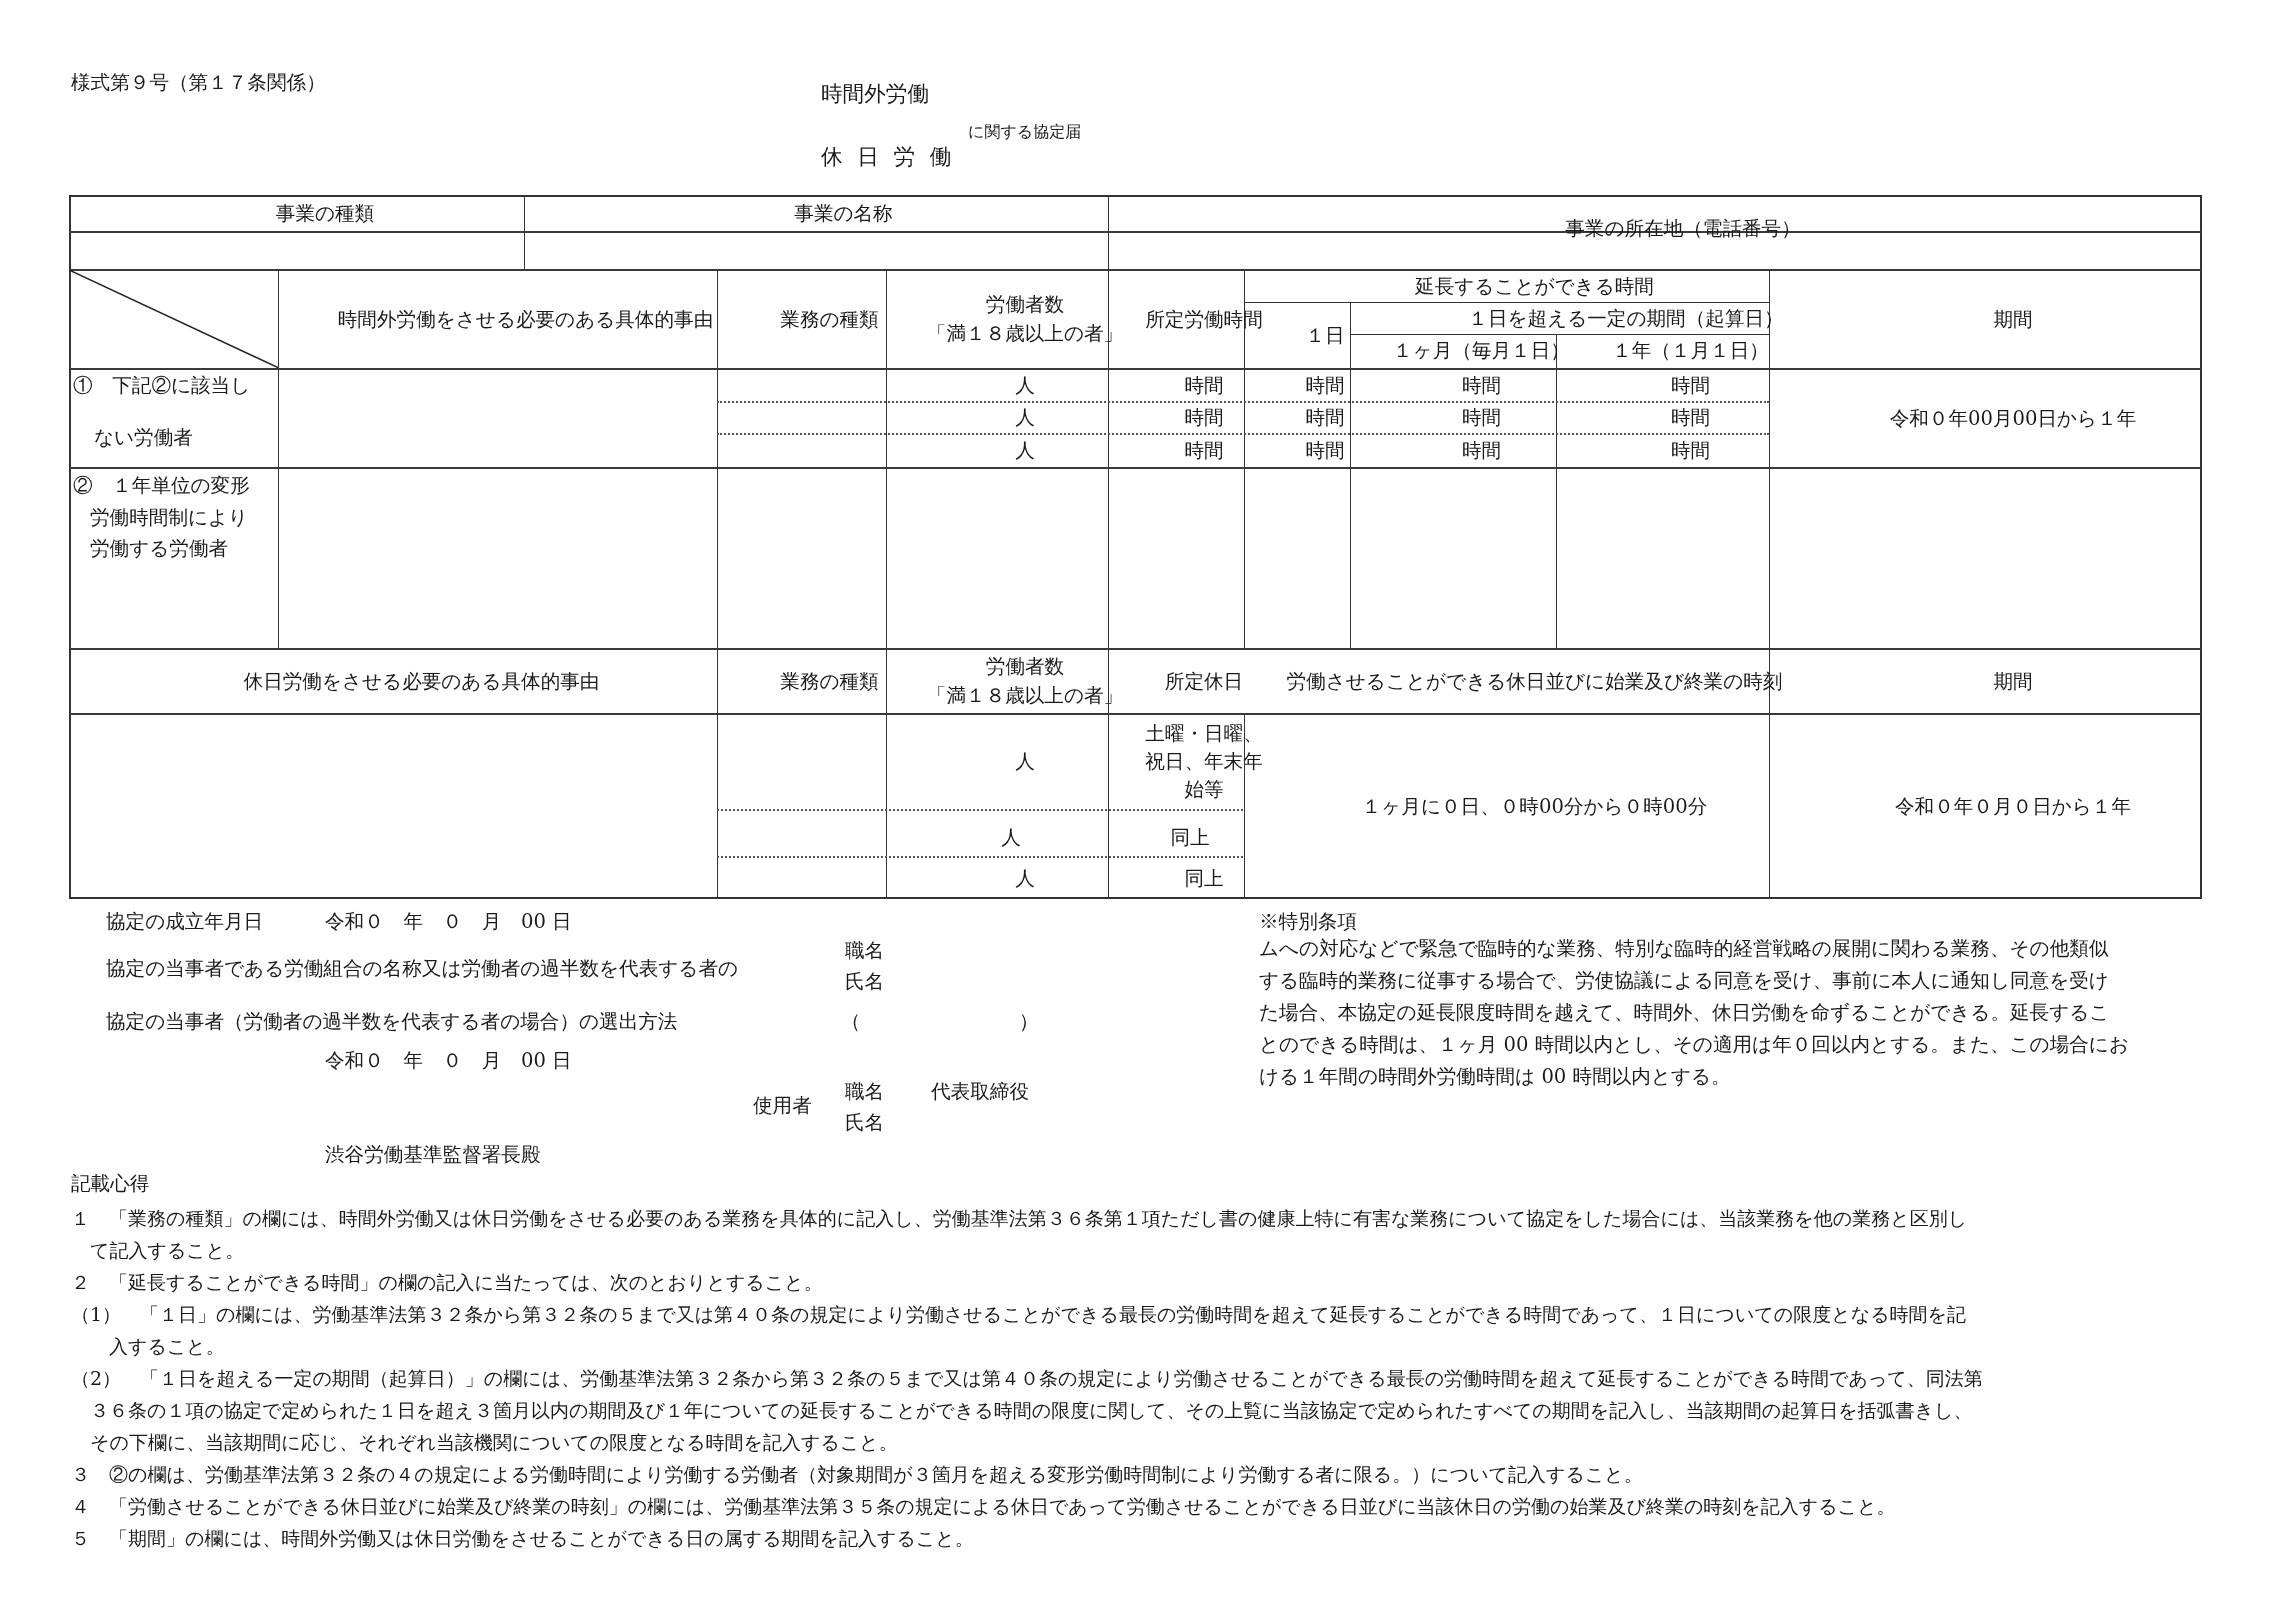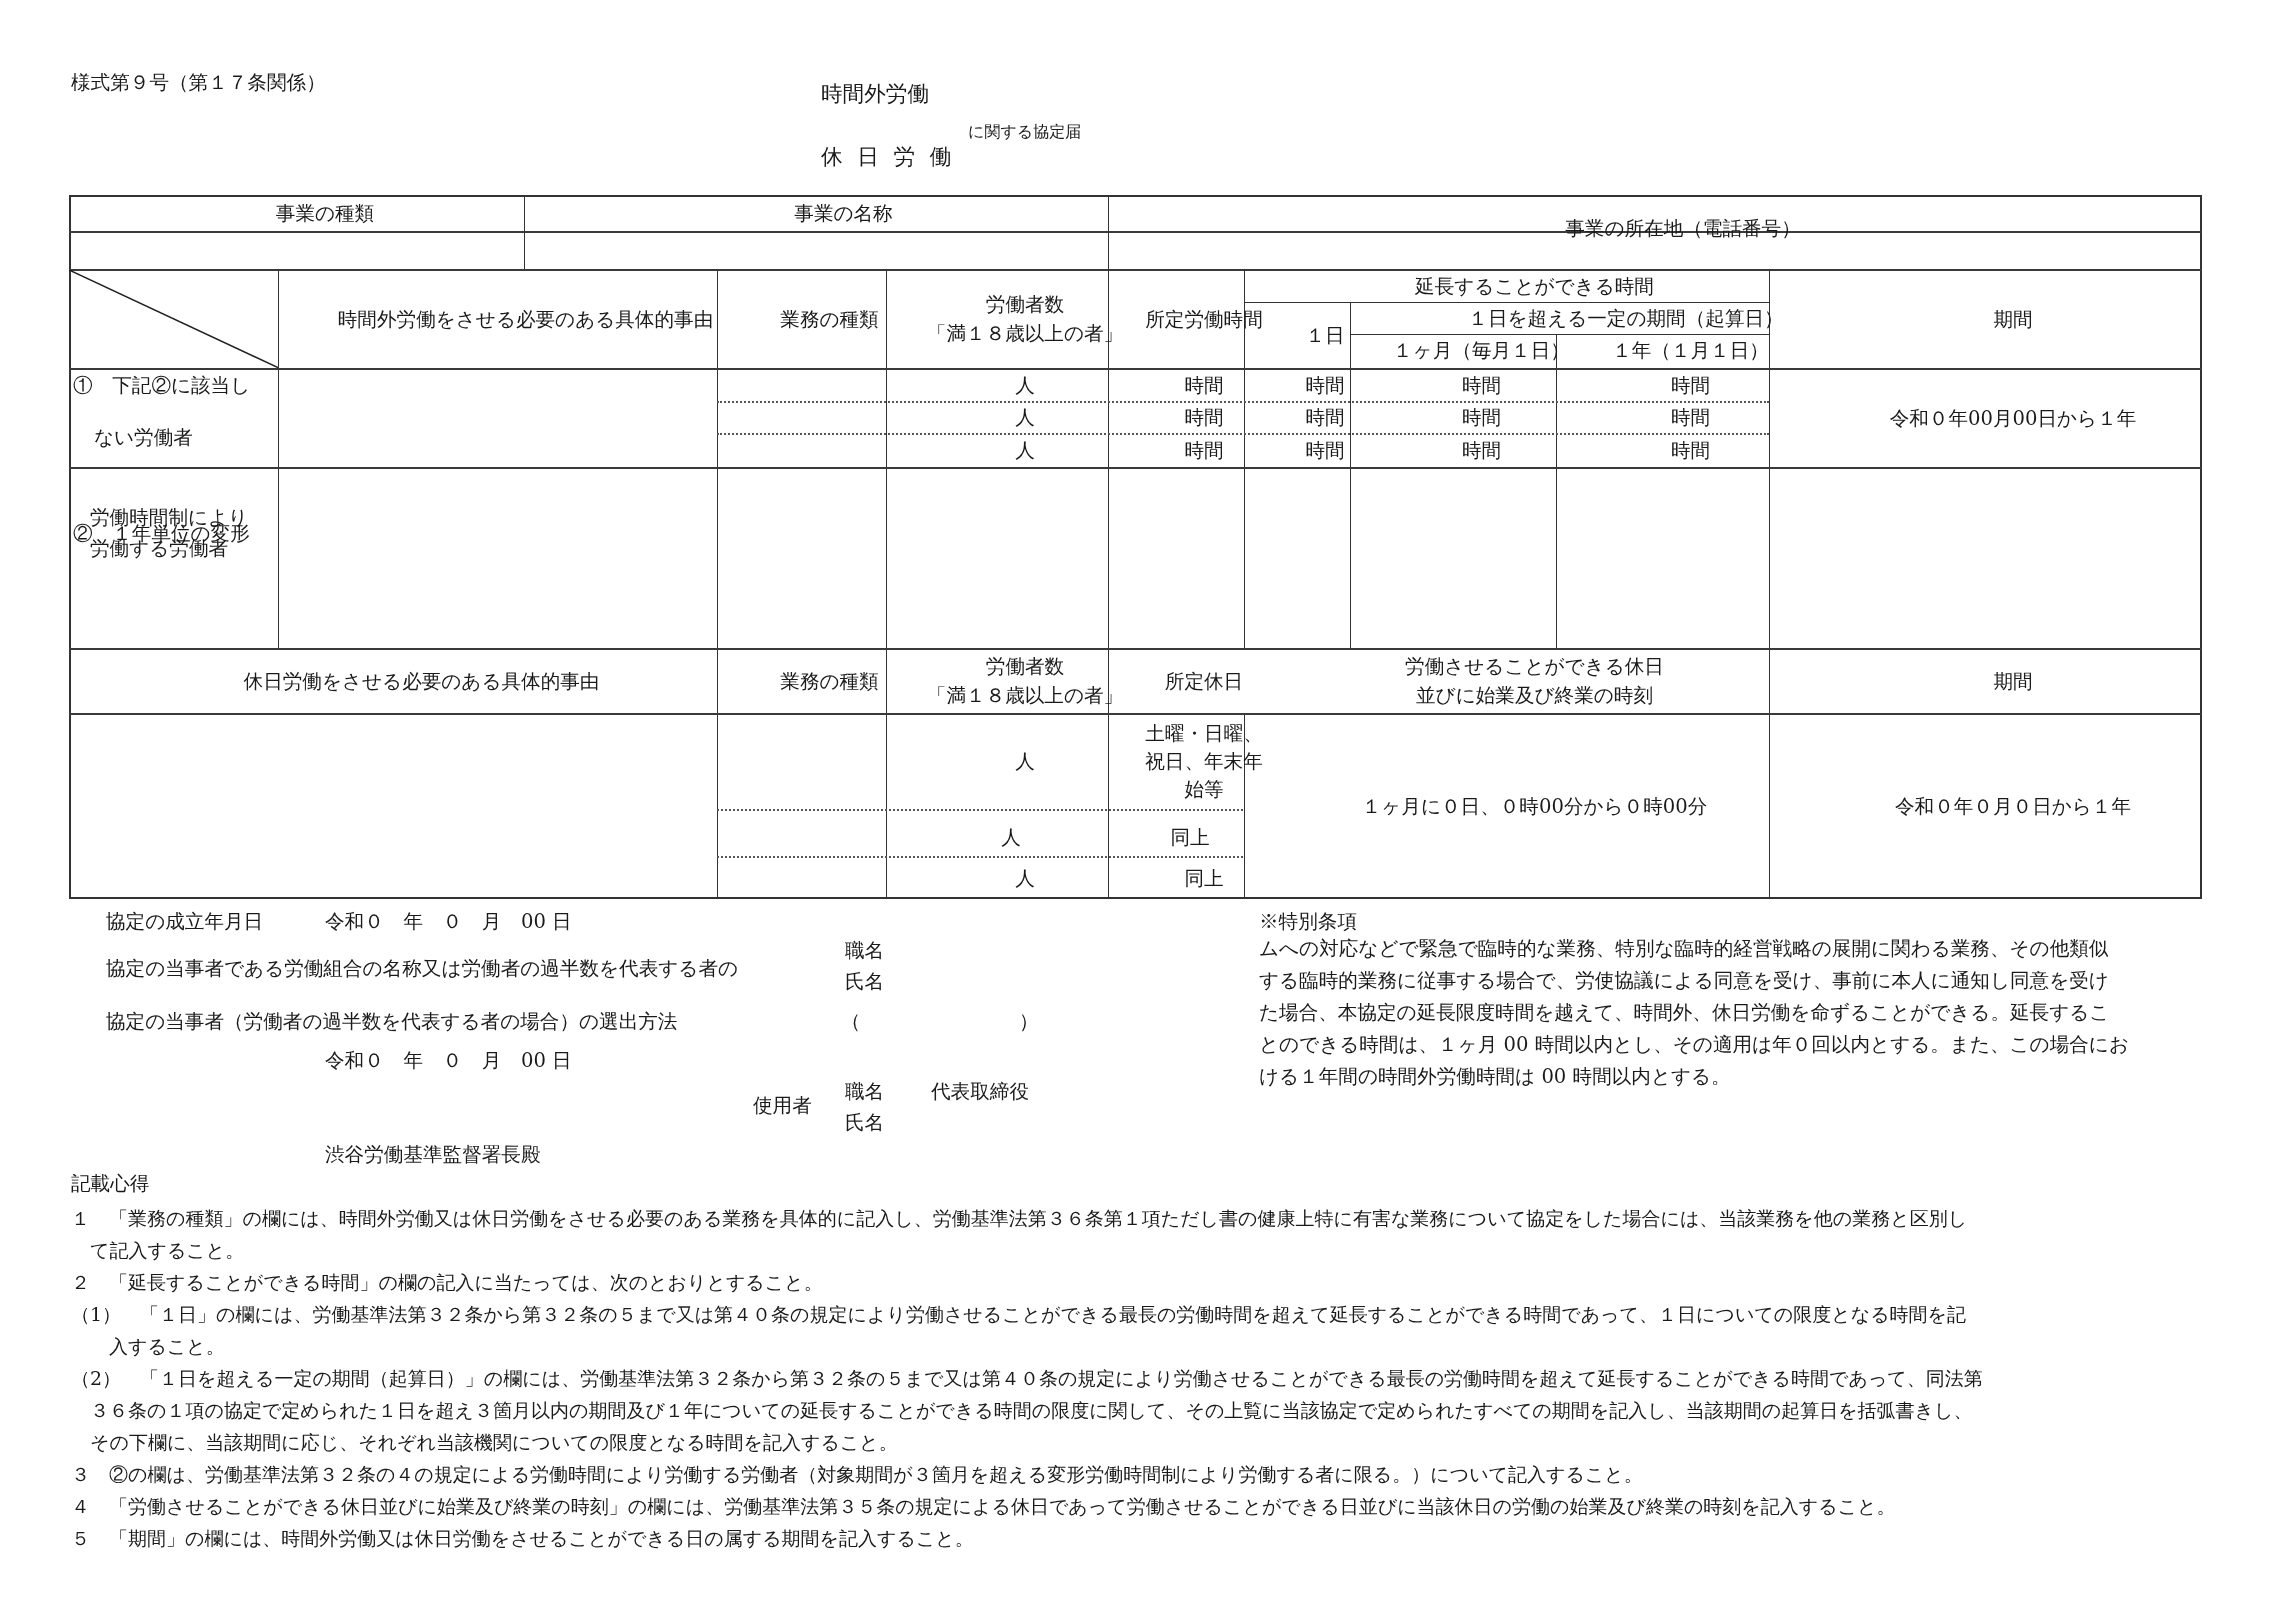--- a/index.html
+++ b/index.html
@@ -92,35 +92,35 @@
 <div class="cell field" style="left:1244px;top:434px;width:106px;height:32px;">時間</div>
 <div class="cell field" style="left:1350px;top:434px;width:207px;height:32px;">時間</div>
 <div class="cell field" style="left:1556px;top:434px;width:213px;height:32px;">時間</div>
 
 <div class="cell field" style="left:1769px;top:369px;width:432px;height:98px;">令和０年00月00日から１年</div>
 <div class="abs field" style="left:279px;top:369px;width:438px;height:98px;"></div>
 <div class="abs field" style="left:718px;top:369px;width:168px;height:98px;"></div>
 
 <div class="hl" style="left:69px;top:467px;width:2133px;"></div>
 
-<div class="t" style="left:73px;top:474px;margin-top:48px;">②　１年単位の変形</div>
+<div class="t" style="left:73px;top:474px;">②　１年単位の変形</div>
 <div class="t" style="left:90px;top:506px;">労働時間制により</div>
 <div class="t" style="left:90px;top:537px;">労働する労働者</div>
 <div class="abs field" style="left:279px;top:468px;width:438px;height:180px;"></div>
 
 <div class="hl" style="left:69px;top:648px;width:2133px;"></div>
 
 <div class="cell" style="left:69px;top:649px;width:649px;height:64px;">休日労働をさせる必要のある具体的事由</div>
 <div class="cell" style="left:717px;top:649px;width:169px;height:64px;">業務の種類</div>
 <div class="cell" style="left:886px;top:649px;width:222px;height:64px;flex-direction:column;">
   <span>労働者数</span>
   <span>「満１８歳以上の者」</span>
 </div>
 <div class="cell" style="left:1108px;top:649px;width:136px;height:64px;">所定休日</div>
-<div class="cell" style="left:1244px;top:649px;width:525px;height:64px;flex-direction:column;">
+<div class="cell" style="left:1244px;top:649px;width:525px;height:64px;flex-direction:row;">
   <span>労働させることができる休日</span>
   <span>並びに始業及び終業の時刻</span>
 </div>
 <div class="cell" style="left:1769px;top:649px;width:432px;height:64px;">期間</div>
 
 <div class="hl" style="left:69px;top:713px;width:2133px;"></div>
 
 <div class="hd" style="left:717px;top:809px;width:526px;"></div>
 <div class="hd" style="left:717px;top:856px;width:526px;"></div>
 

